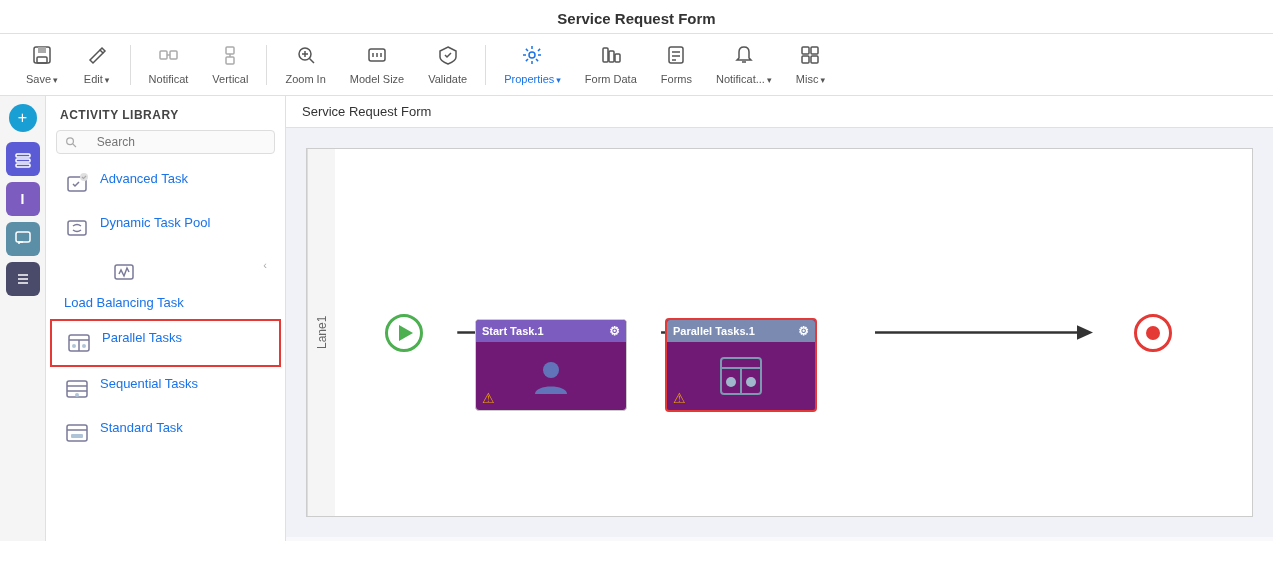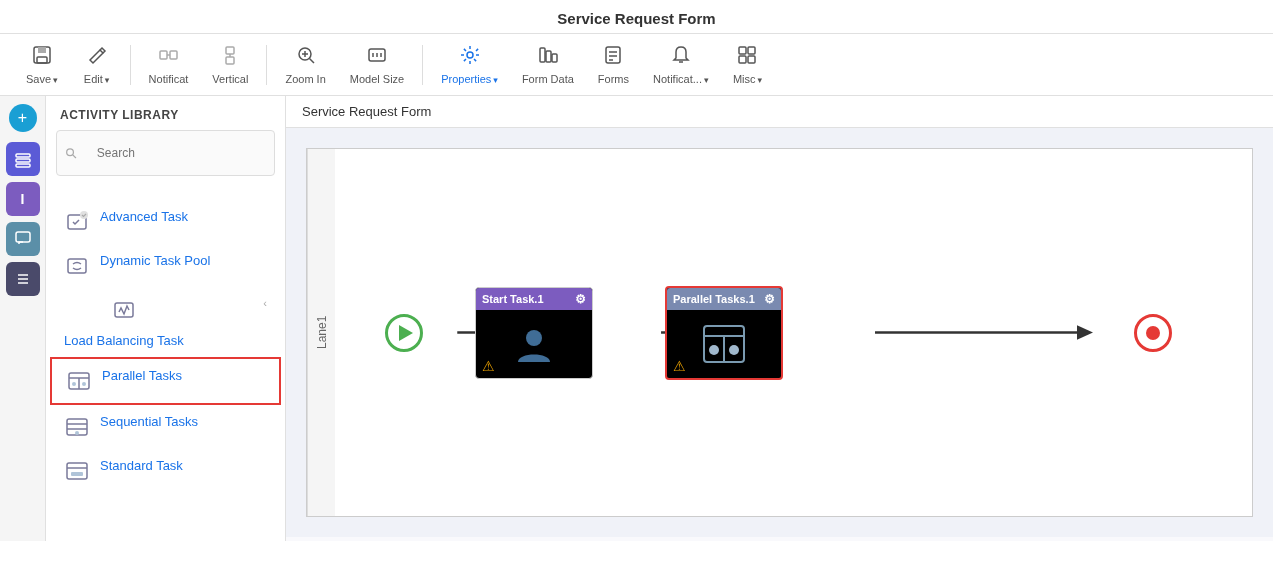--- a/index.html
+++ b/index.html
@@ -98,24 +98,24 @@
     .activity-header {
       padding: 12px 14px 8px;
       font-size: 12px;
       font-weight: 700;
       color: #444;
       letter-spacing: 0.5px;
     }
     .search-box {
       display: flex;
       align-items: center;
-      margin: 0 10px 24px;
+      margin: 0 10px 8px;
       border: 1px solid #ddd;
       border-radius: 4px;
-      padding: 15px 8px;
+      padding: 4px 8px;
       gap: 20px;
       background: #fafafa;
     }
     .search-box input {
       border: none;
       outline: none;
       background: transparent;
       font-size: 12px;
       color: #999;
       width: 100%;
@@ -244,25 +244,26 @@
     .node-end-inner {
       width: 14px;
       height: 14px;
       background: #e53935;
       border-radius: 50%;
     }
 
     
     .task-node {
       position: absolute;
-      width: 118px;
+      width: 152px;
       border: 1px solid #ccc;
       border-radius: 4px;
-      background: #000000;
+      background: #701a75;
       cursor: pointer;
+      margin-top: 32px;
     }
     .task-header {
       display: flex;
       align-items: center;
       justify-content: space-between;
       padding: 4px 6px;
       border-radius: 3px 3px 0 0;
       font-size: 11px;
       font-weight: 600;
       color: #fff;
@@ -381,20 +382,29 @@
       <svg width="22" height="22" viewBox="0 0 22 22" fill="none" stroke="#555" stroke-width="1.5">
         <rect x="3" y="5" width="16" height="12" rx="2"></rect>
         <line x1="7" y1="9" x2="7" y2="13"></line>
         <line x1="11" y1="9" x2="11" y2="13"></line>
         <line x1="15" y1="9" x2="15" y2="13"></line>
       </svg>
     </span>
     <span>Model Size</span>
   </div>
 
+  <div class="toolbar-item">
+    <span class="toolbar-icon">
+      <svg width="22" height="22" viewBox="0 0 22 22" fill="none" stroke="#555" stroke-width="1.5">
+        <path d="M11 3 L19 7 V13 C19 17 11 20 11 20 C11 20 3 17 3 13 V7 Z"></path>
+        <polyline points="8,11 10,13 14,9" stroke="#555"></polyline>
+      </svg>
+    </span>
+    <span>Validate</span>
+  </div>
 
   <div class="toolbar-divider"></div>
 
   <div class="toolbar-item active">
     <span class="toolbar-icon">
       <svg width="22" height="22" viewBox="0 0 22 22" fill="none" stroke="#1a73e8" stroke-width="1.5">
         <circle cx="11" cy="11" r="3"></circle>
         <path d="M11 2 v3 M11 17 v3 M2 11 h3 M17 11 h3 M4.9 4.9 l2.1 2.1 M15 15 l2.1 2.1 M19.1 4.9 l-2.1 2.1 M7 15 l-2.1 2.1"></path>
       </svg>
     </span>

